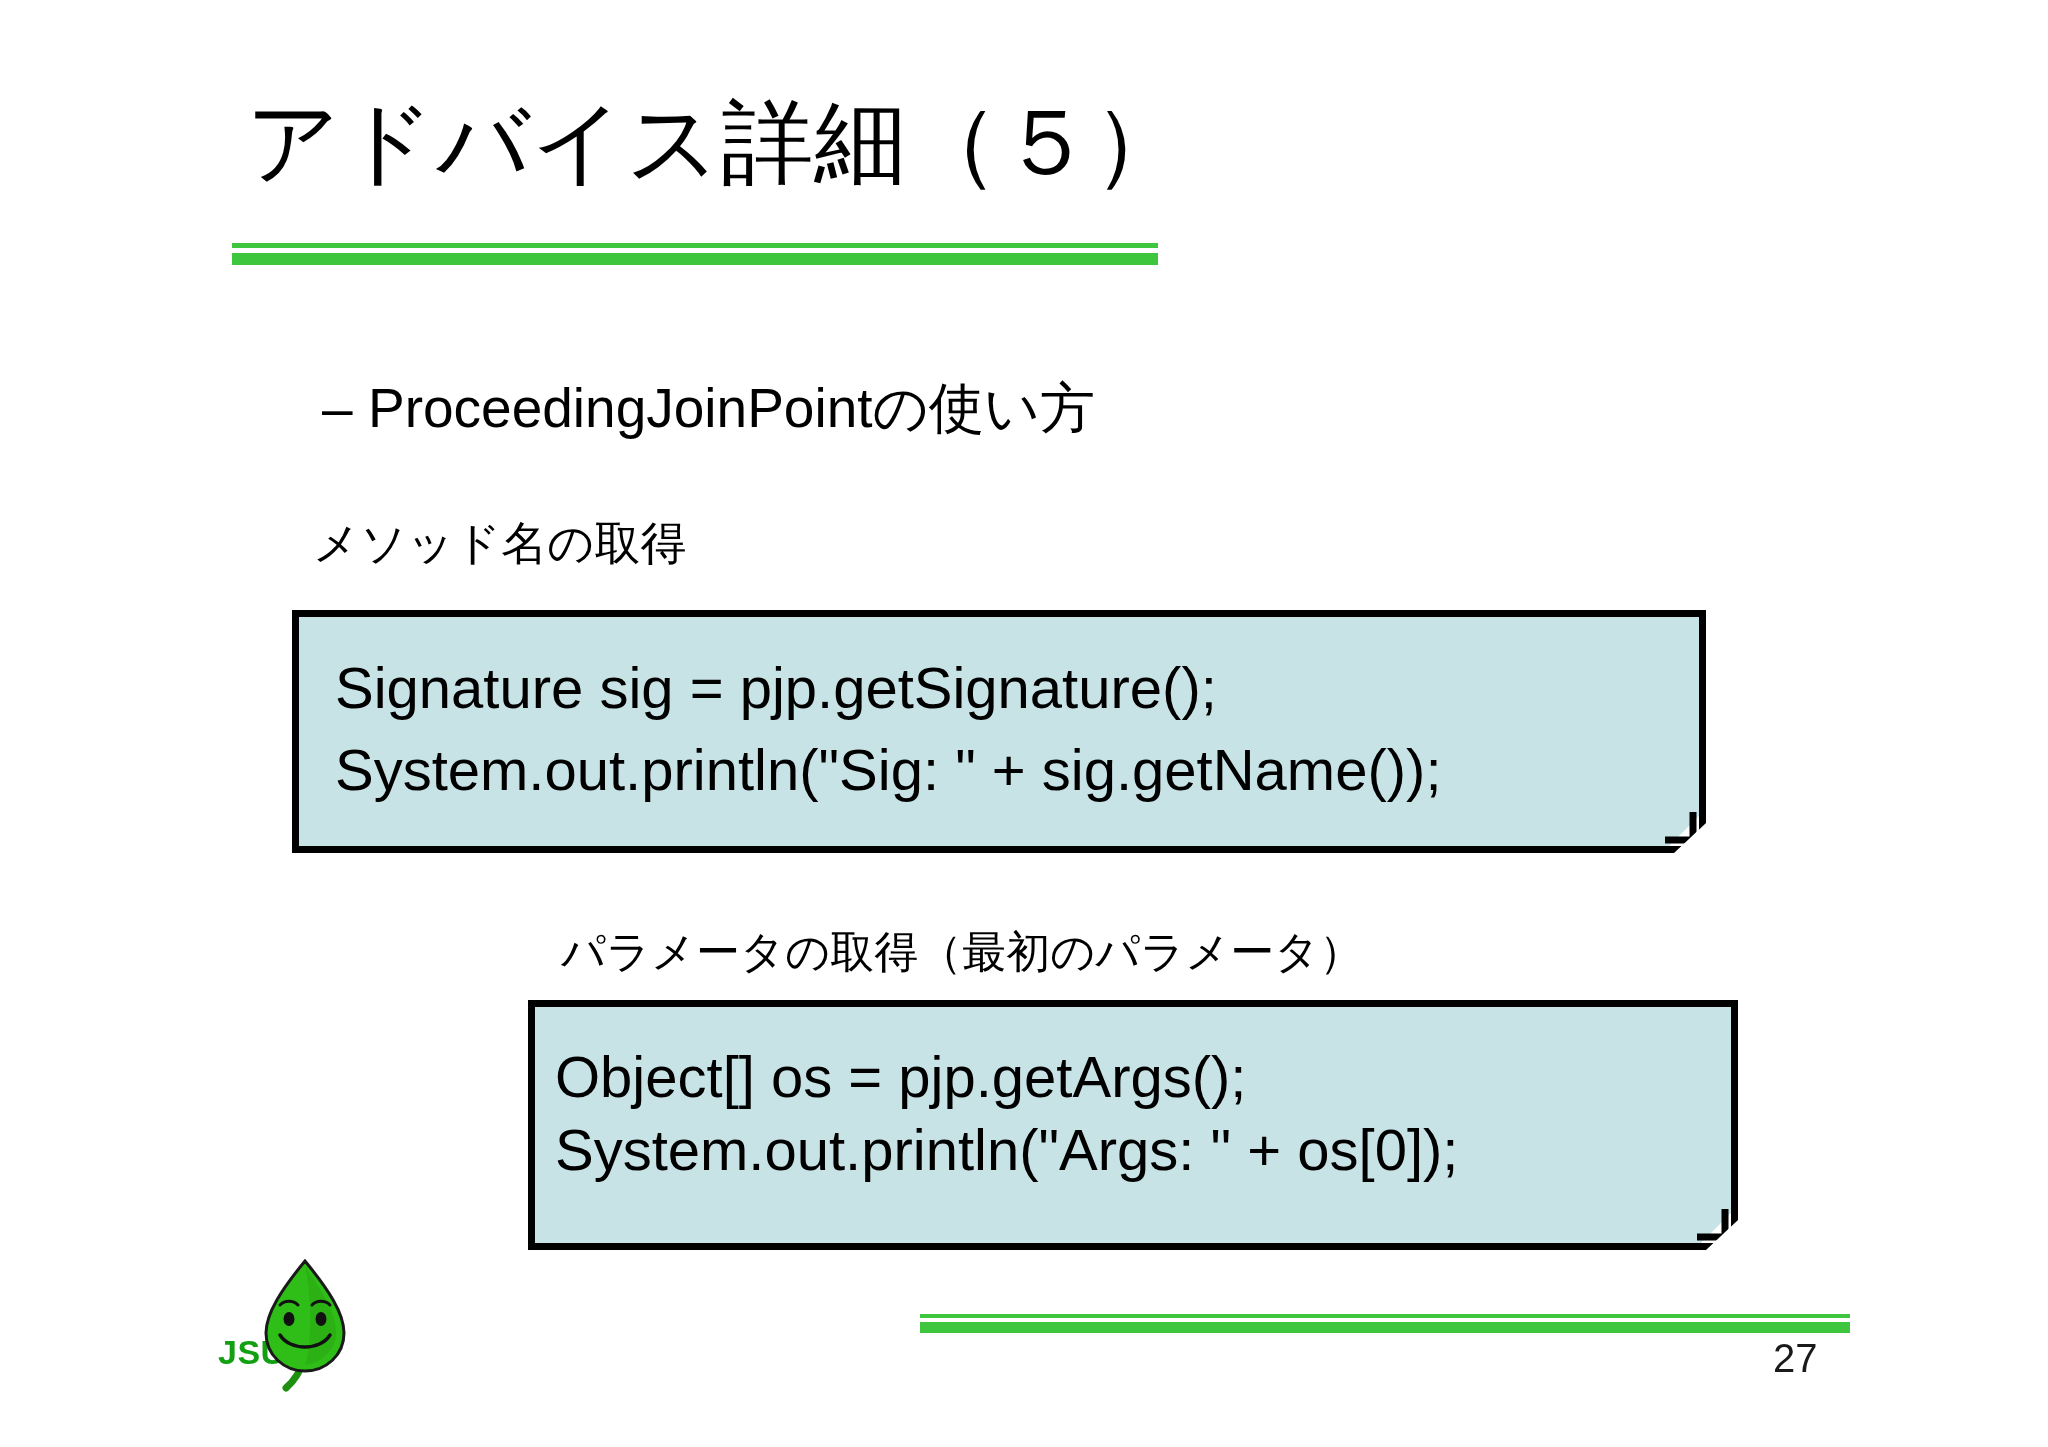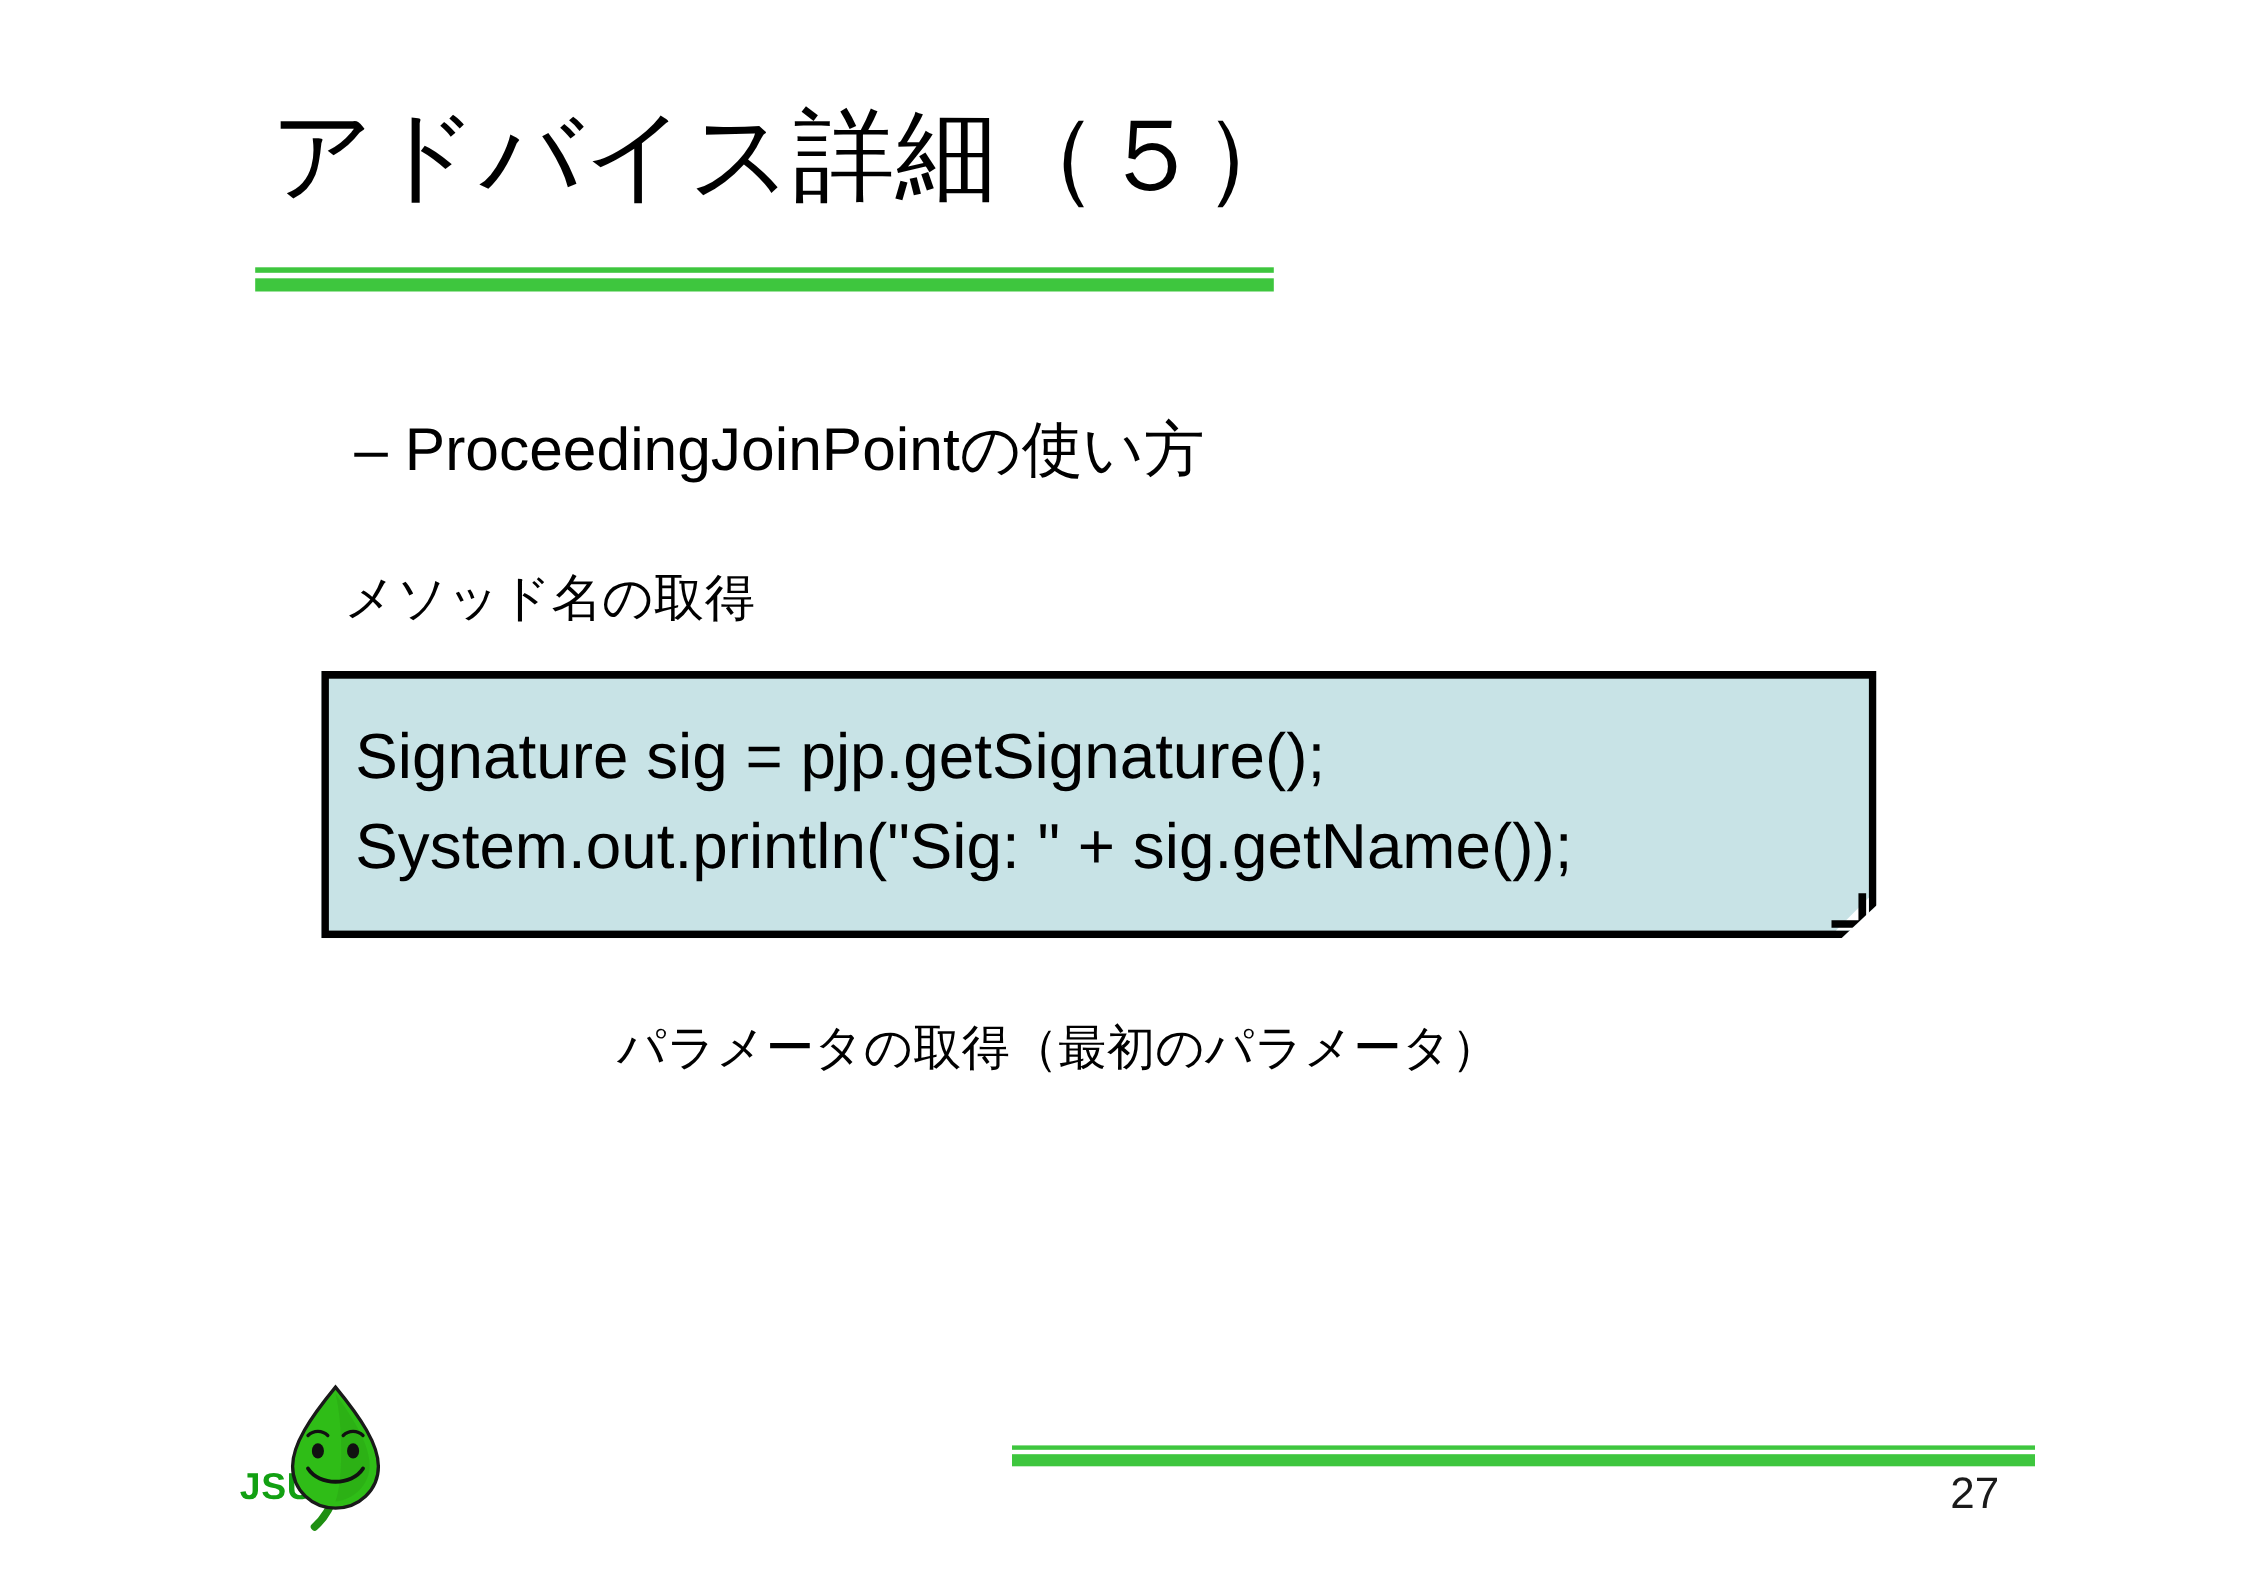--- a/index.html
+++ b/index.html
@@ -121,21 +121,21 @@
     white-space: pre;
     font-size: 58px;
     color: #000000;
   }
 
   #code-box-1 {
     left: 292px;
     top: 610px;
     width: 1414px;
     height: 243px;
-    padding: 30px 0 0 24px;
+    padding: 30px 0 0 36px;
   }
   #code-box-1 .code-line { line-height: 1.42; }
 
   #code-box-2 {
     left: 528px;
     top: 1000px;
     width: 1210px;
     height: 250px;
     padding: 34px 0 0 20px;
   }
@@ -218,20 +218,28 @@
     <div class="code-line">Signature sig = pjp.getSignature();</div>
     <div class="code-line">System.out.println("Sig: " + sig.getName());</div>
     <svg class="fold" width="40" height="40" viewBox="0 0 40 40">
       <polygon points="40,10 40,40 10,40" fill="#ffffff"></polygon>
       <path d="M6 34 L34 34 L34 6" fill="none" stroke="#000000" stroke-width="7"></path>
     </svg>
   </div>
 
   <div class="caption" id="caption-2">パラメータの取得（最初のパラメータ）</div>
 
+  <div class="code-box" id="code-box-2">
+    <div class="code-line">Object[] os = pjp.getArgs();</div>
+    <div class="code-line">System.out.println("Args: " + os[0]);</div>
+    <svg class="fold" width="40" height="40" viewBox="0 0 40 40">
+      <polygon points="40,10 40,40 10,40" fill="#ffffff"></polygon>
+      <path d="M6 34 L34 34 L34 6" fill="none" stroke="#000000" stroke-width="7"></path>
+    </svg>
+  </div>
 
   <div id="footer-rule">
     <div class="thin"></div>
     <div class="thick"></div>
   </div>
 
   <div id="page-number">27</div>
 
   <div id="jsug-logo">
     <span class="logo-text">JSUG</span>

